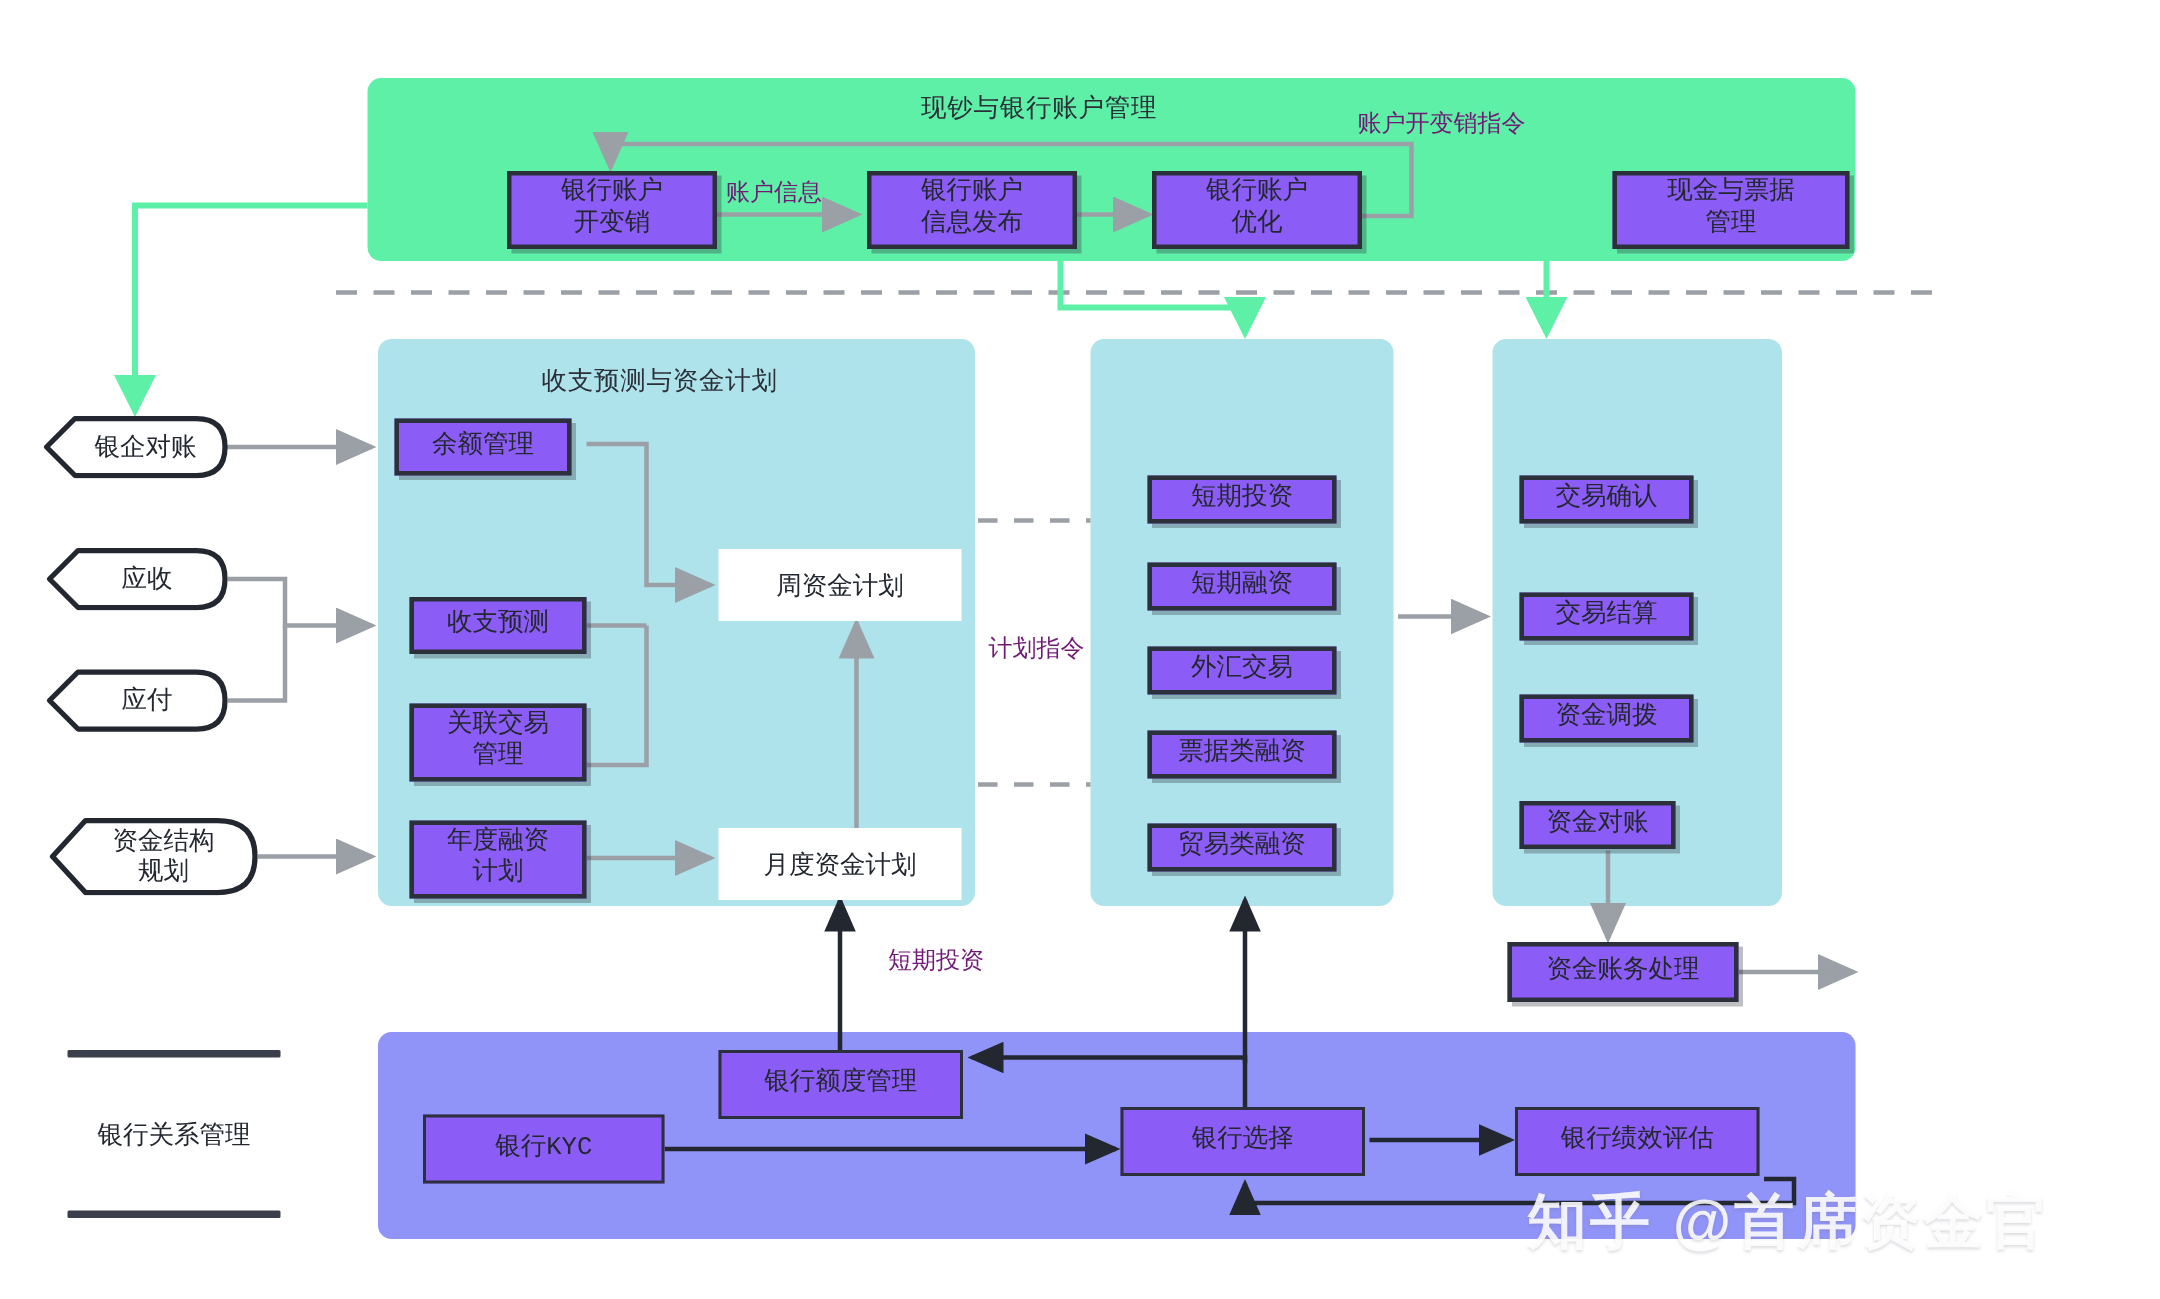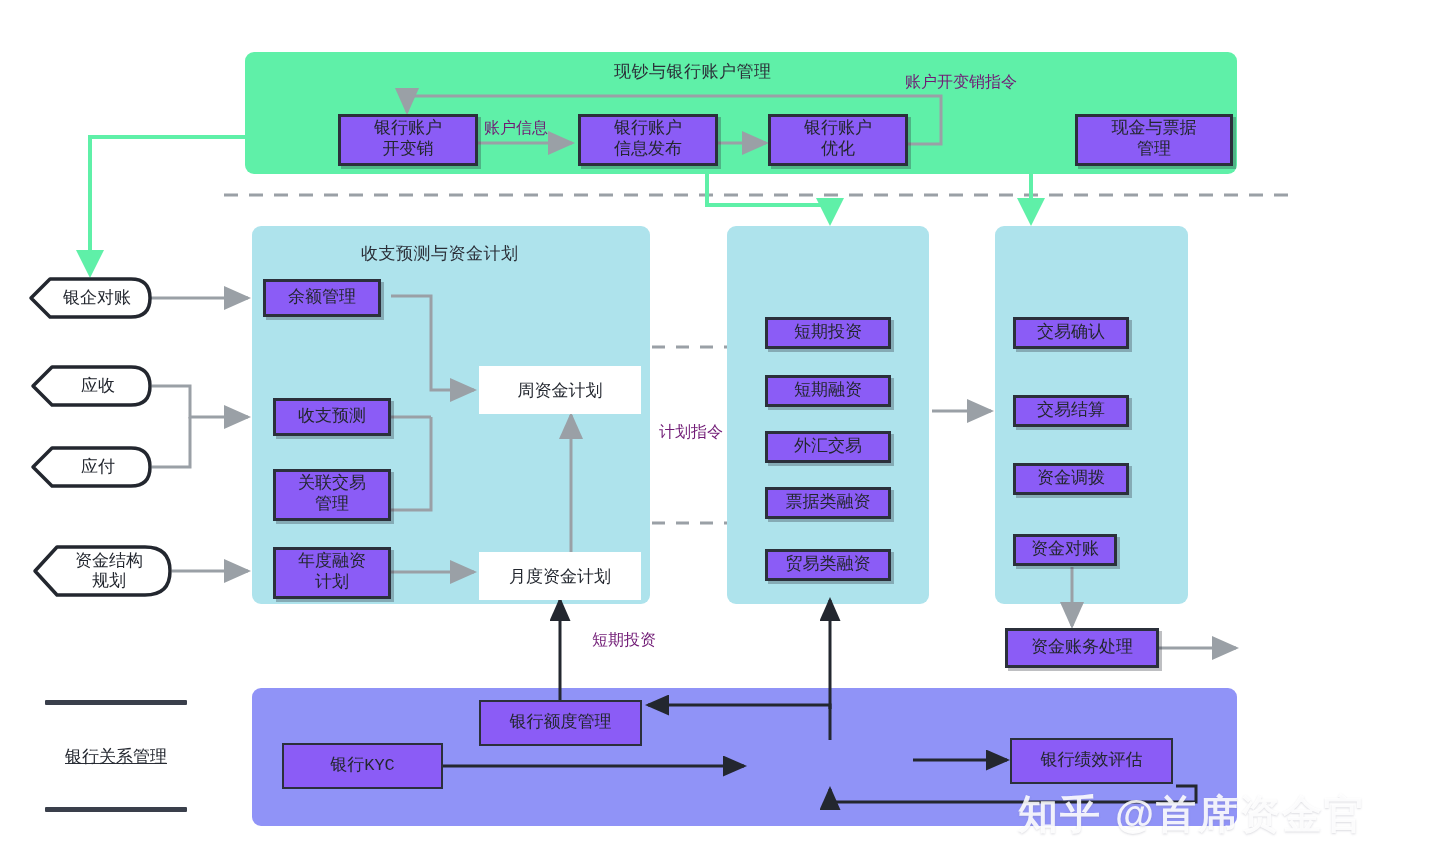--- a/index.html
+++ b/index.html
@@ -31,21 +31,21 @@
   .hexin .hx-label{position:relative;z-index:2;padding-left:14px;}
 
   
   .cutbox{position:absolute;display:flex;align-items:center;justify-content:center;
           font-size:18px;color:#23272f;}
   .cutbox .ct-svg{position:absolute;left:0;top:0;}
   .cutbox .ct-label{position:relative;z-index:2;}
 
   
   .banner{position:absolute;display:flex;flex-direction:column;
-          align-items:center;justify-content:space-between;text-decoration:underline;}
+          align-items:center;justify-content:space-between;}
   .banner .rule{height:5px;background:#3a3f4b;width:100%;border-radius:1px;}
   .banner .btxt{font-size:17px;color:#23272f;}
 
   .edgelabel{position:absolute;font-size:16px;color:#701a75;white-space:nowrap;}
   .watermark{position:absolute;font-size:40px;font-weight:bold;color:rgba(255,255,255,.88);
              white-space:nowrap;letter-spacing:2px;
              text-shadow:0 1px 2px rgba(120,120,140,.25);}
 </style>
 </head>
 <body>
@@ -238,20 +238,23 @@
     <div class="btxt">银行关系管理</div>
     <div class="rule"></div>
   </div>
 
   <div class="pbox flat" style="left:479px;top:700px;width:163px;height:46px;">
     <span>银行额度管理</span>
   </div>
   <div class="pbox flat" style="left:282px;top:743px;width:161px;height:46px;">
     <span>银行KYC</span>
   </div>
+  <div class="pbox flat" style="left:747px;top:738px;width:163px;height:46px;">
+    <span>银行选择</span>
+  </div>
   <div class="pbox flat" style="left:1010px;top:738px;width:163px;height:46px;">
     <span>银行绩效评估</span>
   </div>
 
   <div class="edgelabel" style="left:592px;top:630px;">短期投资</div>
 
   <div class="watermark" style="left:1018px;top:787px;">知乎 @首席资金官</div>
 
 </div>
 

